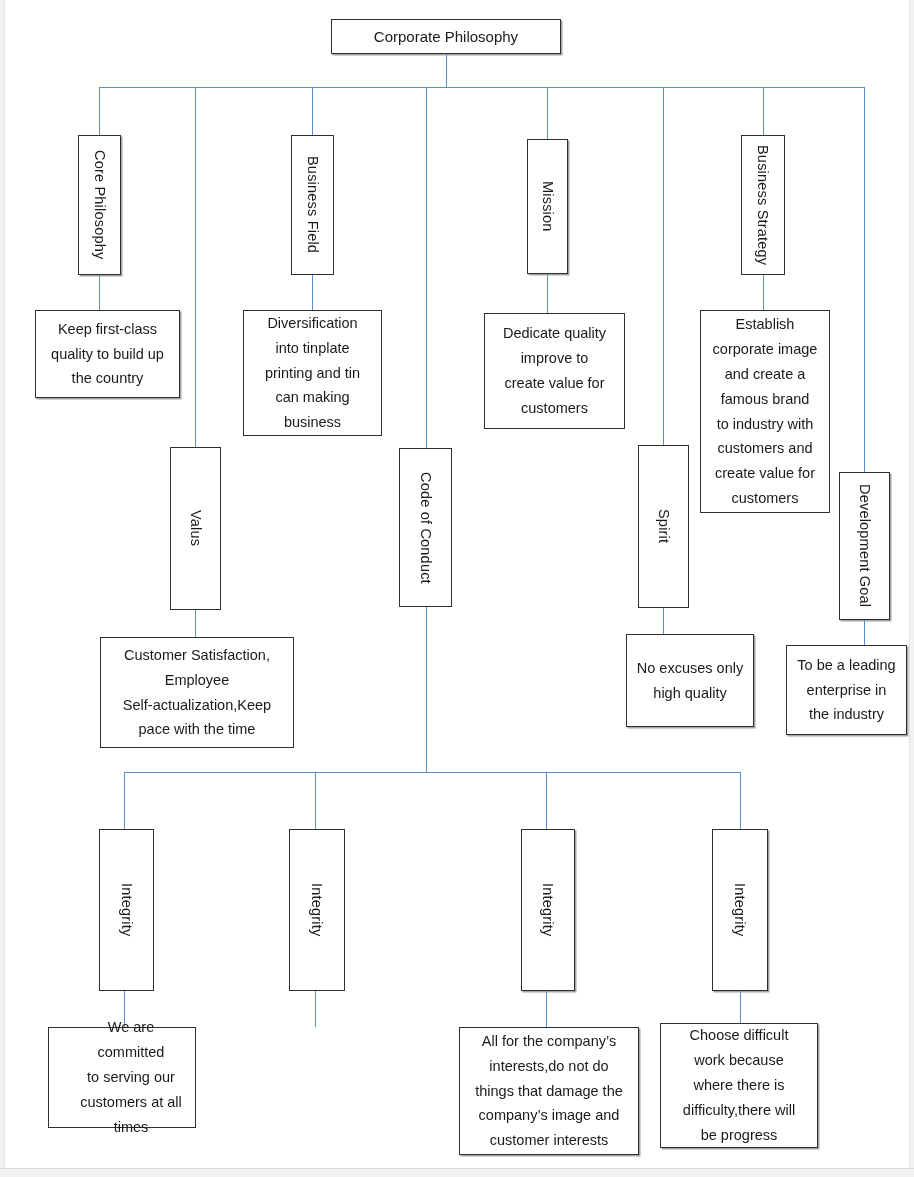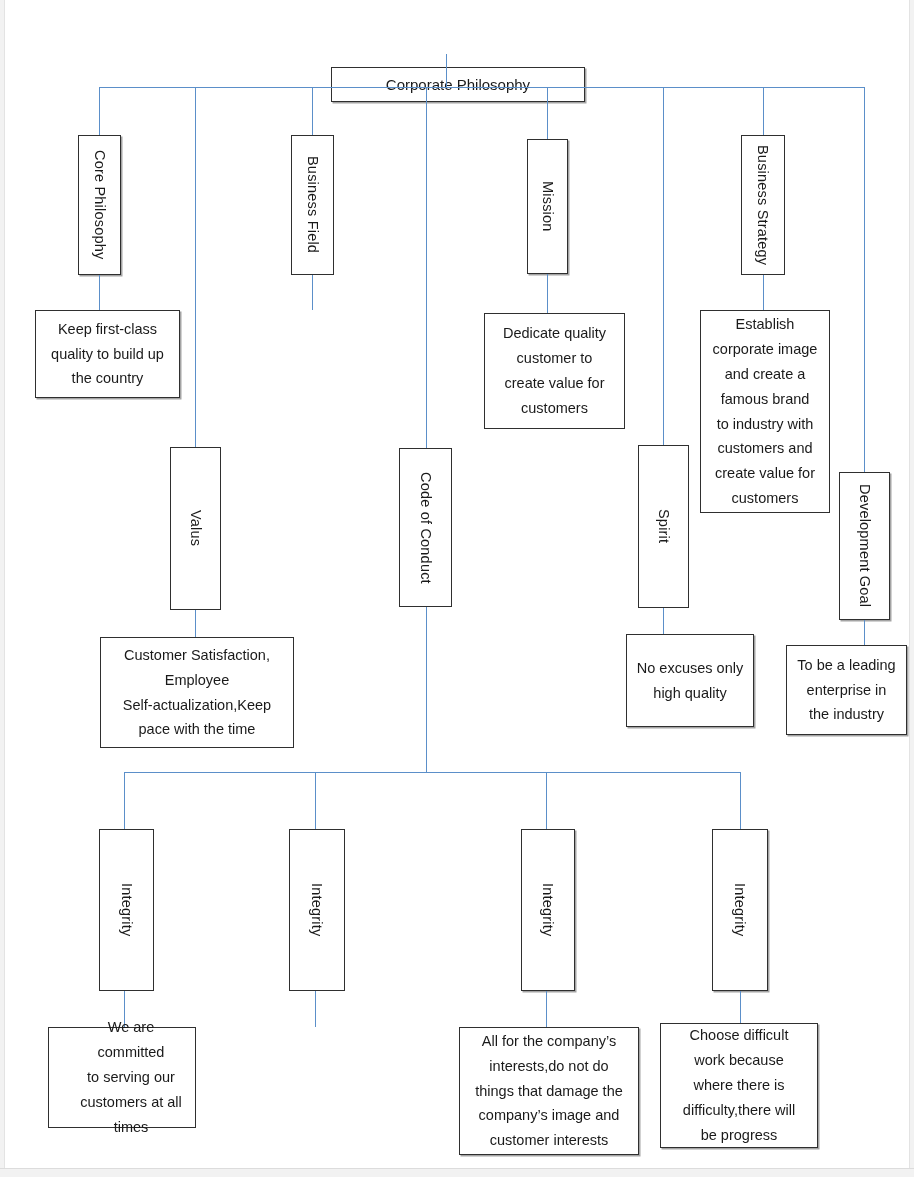--- a/index.html
+++ b/index.html
@@ -91,21 +91,21 @@
 </style>
 </head>
 <body>
 
 <div id="canvas">
 
   <div class="page-edge-left"></div>
   <div class="page-edge-right"></div>
   <div class="page-edge-bottom"></div>
 
-  <div class="box box-h shadowed root-label" style="left:331px; top:19px; width:254px; height:35px;margin-top:48px;">
+  <div class="box box-h shadowed root-label" style="left:331px; top:19px; width:230px; height:35px;">
     <span>Corporate Philosophy</span>
   </div>
 
   <div class="ln-v" style="left:446px; top:54px; height:33px;"></div>
 
   <div class="ln-h" style="left:100px; top:87px; width:765px;"></div>
 
   <div class="ln-v" style="left:99px; top:87px; height:48px;"></div>
   <div class="ln-v" style="left:195px; top:87px; height:360px;"></div>
   <div class="ln-v" style="left:312px; top:87px; height:48px;"></div>
@@ -137,25 +137,34 @@
   <div class="ln-v" style="left:763px; top:275px; height:35px;"></div>
 
   <div class="box box-h shadowed" style="left:35px; top:310px; width:145px; height:88px;">
     <span>
       <span>Keep first-class</span><br>
       <span>quality to build up</span><br>
       <span>the country</span>
     </span>
   </div>
 
+  <div class="box box-h" style="left:243px; top:310px; width:139px; height:126px;">
+    <span>
+      <span>Diversification</span><br>
+      <span>into tinplate</span><br>
+      <span>printing and tin</span><br>
+      <span>can making</span><br>
+      <span>business</span>
+    </span>
+  </div>
 
   <div class="box box-h" style="left:484px; top:313px; width:141px; height:116px;">
     <span>
       <span>Dedicate quality</span><br>
-      <span>customer to</span><br>
+      <span>improve to</span><br>
       <span>create value for</span><br>
       <span>customers</span>
     </span>
   </div>
 
   <div class="box box-h" style="left:700px; top:310px; width:130px; height:203px;">
     <span>
       <span>Establish</span><br>
       <span>corporate image</span><br>
       <span>and create a</span><br>

